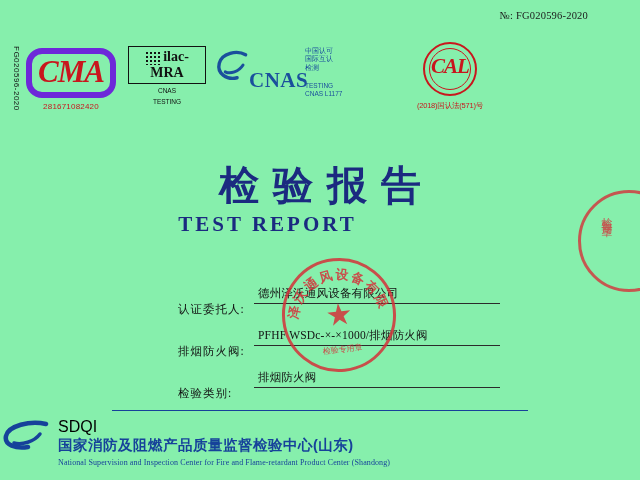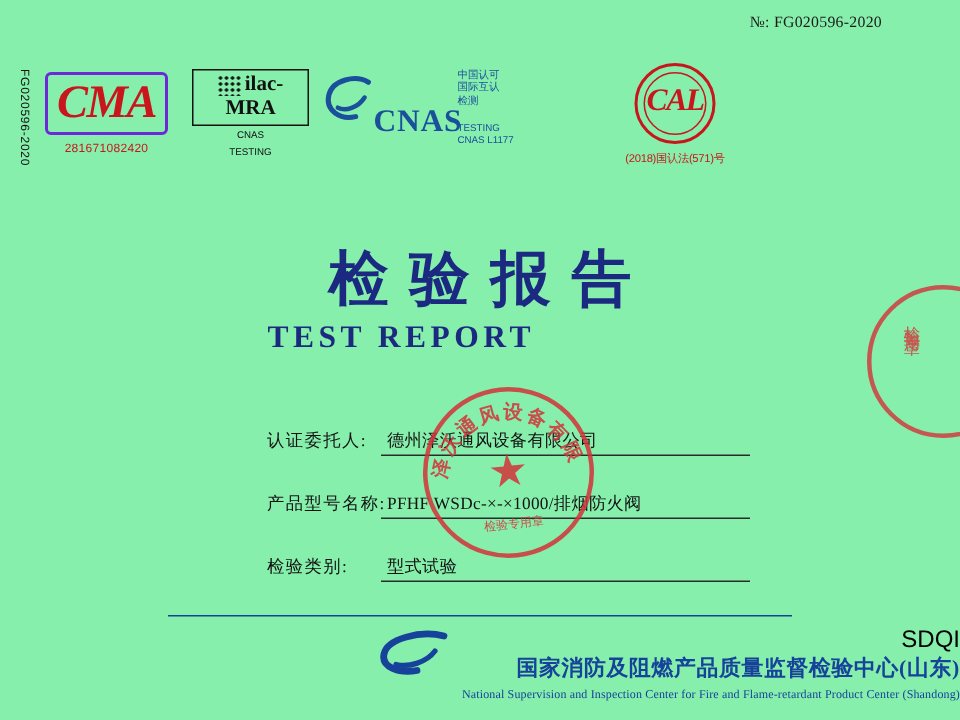--- a/index.html
+++ b/index.html
@@ -60,22 +60,22 @@
     text-align: center;
   }
   .cma .mark {
     font-family: "Liberation Serif", serif;
     font-weight: bold;
     font-style: italic;
     font-size: 31px;
     color: #c9161d;
     letter-spacing: -1px;
     line-height: 34px;
-    border: 2px solid #6d28d9;
-    border-radius: 4px;
+    border: 6px solid #6d28d9;
+    border-radius: 16px;
     display: inline-block;
     padding: 1px 6px 3px 6px;
   }
   .cma .num {
     font-size: 8px;
     color: #c9161d;
     margin-top: 4px;
     letter-spacing: 0.2px;
   }
   
@@ -233,21 +233,21 @@
     width: 300px;
   }
   .field {
     position: relative;
     height: 30px;
     margin-bottom: 12px;
   }
   .field .label {
     position: absolute;
     left: 0;
-    top: 4px;
+    top: 20px;
     font-family: "Liberation Serif", serif;
     font-size: 11.5px;
     color: #111;
     letter-spacing: 1px;
     white-space: nowrap;
   }
   .field .value {
     position: absolute;
     left: 80px;
     top: 4px;
@@ -335,36 +335,36 @@
     left: 112px;
     right: 112px;
     top: 410px;
     border-top: 1px solid #16429a;
   }
   .footer {
     position: absolute;
     top: 418px;
     left: 0;
     width: 640px;
-    text-align: right;
+    text-align: left;
   }
   .footer-inner {
     display: inline-block;
     position: relative;
     padding-left: 58px;
   }
   .sdqi-logo {
     position: absolute;
     left: 0;
     top: 2px;
     width: 52px;
     height: 36px;
   }
   .footer .cn {
-    font-family: Liberation Serif, serif;
+    font-family: Liberation Sans, sans-serif;
     font-size: 14.5px;
     font-weight: bold;
     color: #16429a;
     letter-spacing: 0.5px;
     white-space: nowrap;
   }
   .footer .en {
     font-family: "Liberation Serif", serif;
     font-size: 8px;
     color: #16429a;
@@ -425,27 +425,27 @@
   <div class="title-cn">检验报告</div>
   <div class="title-en">TEST REPORT</div>
 
   <div class="fields">
     <div class="field">
       <span class="label">认证委托人:</span>
       <span class="value">德州泽沃通风设备有限公司</span>
       <span class="rule"></span>
     </div>
     <div class="field">
-      <span class="label">产品型号名称:</span>
+      <span class="label">排烟防火阀:</span>
       <span class="value">PFHF WSDc-×-×1000/排烟防火阀</span>
       <span class="rule"></span>
     </div>
     <div class="field">
       <span class="label">检验类别:</span>
-      <span class="value">型式试验</span>
+      <span class="value">排烟防火阀</span>
       <span class="rule"></span>
     </div>
   </div>
 
   <div class="stamp-main">
     <svg class="arc" viewBox="0 0 108 108">
       <defs>
         <path id="arcpath" d="M 12 60 A 42 42 0 0 1 96 60"></path>
       </defs>
       <text>

